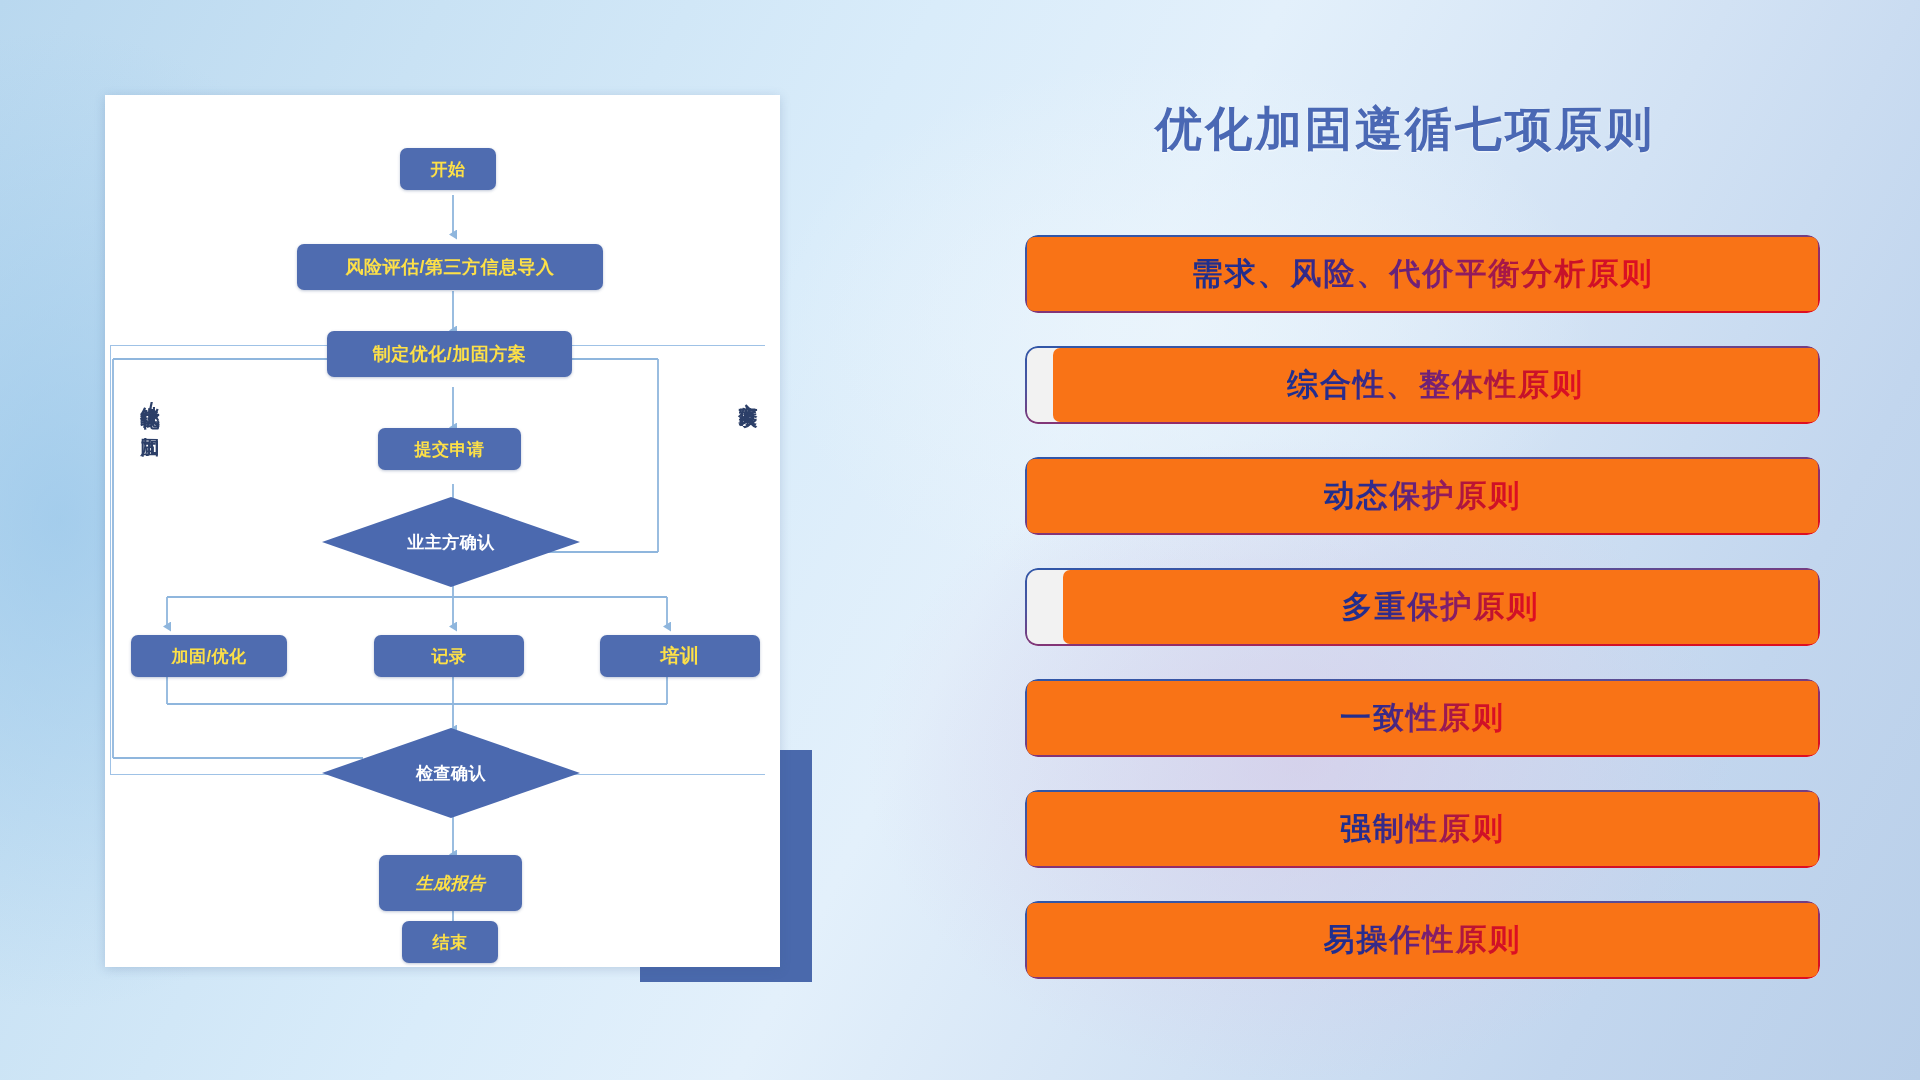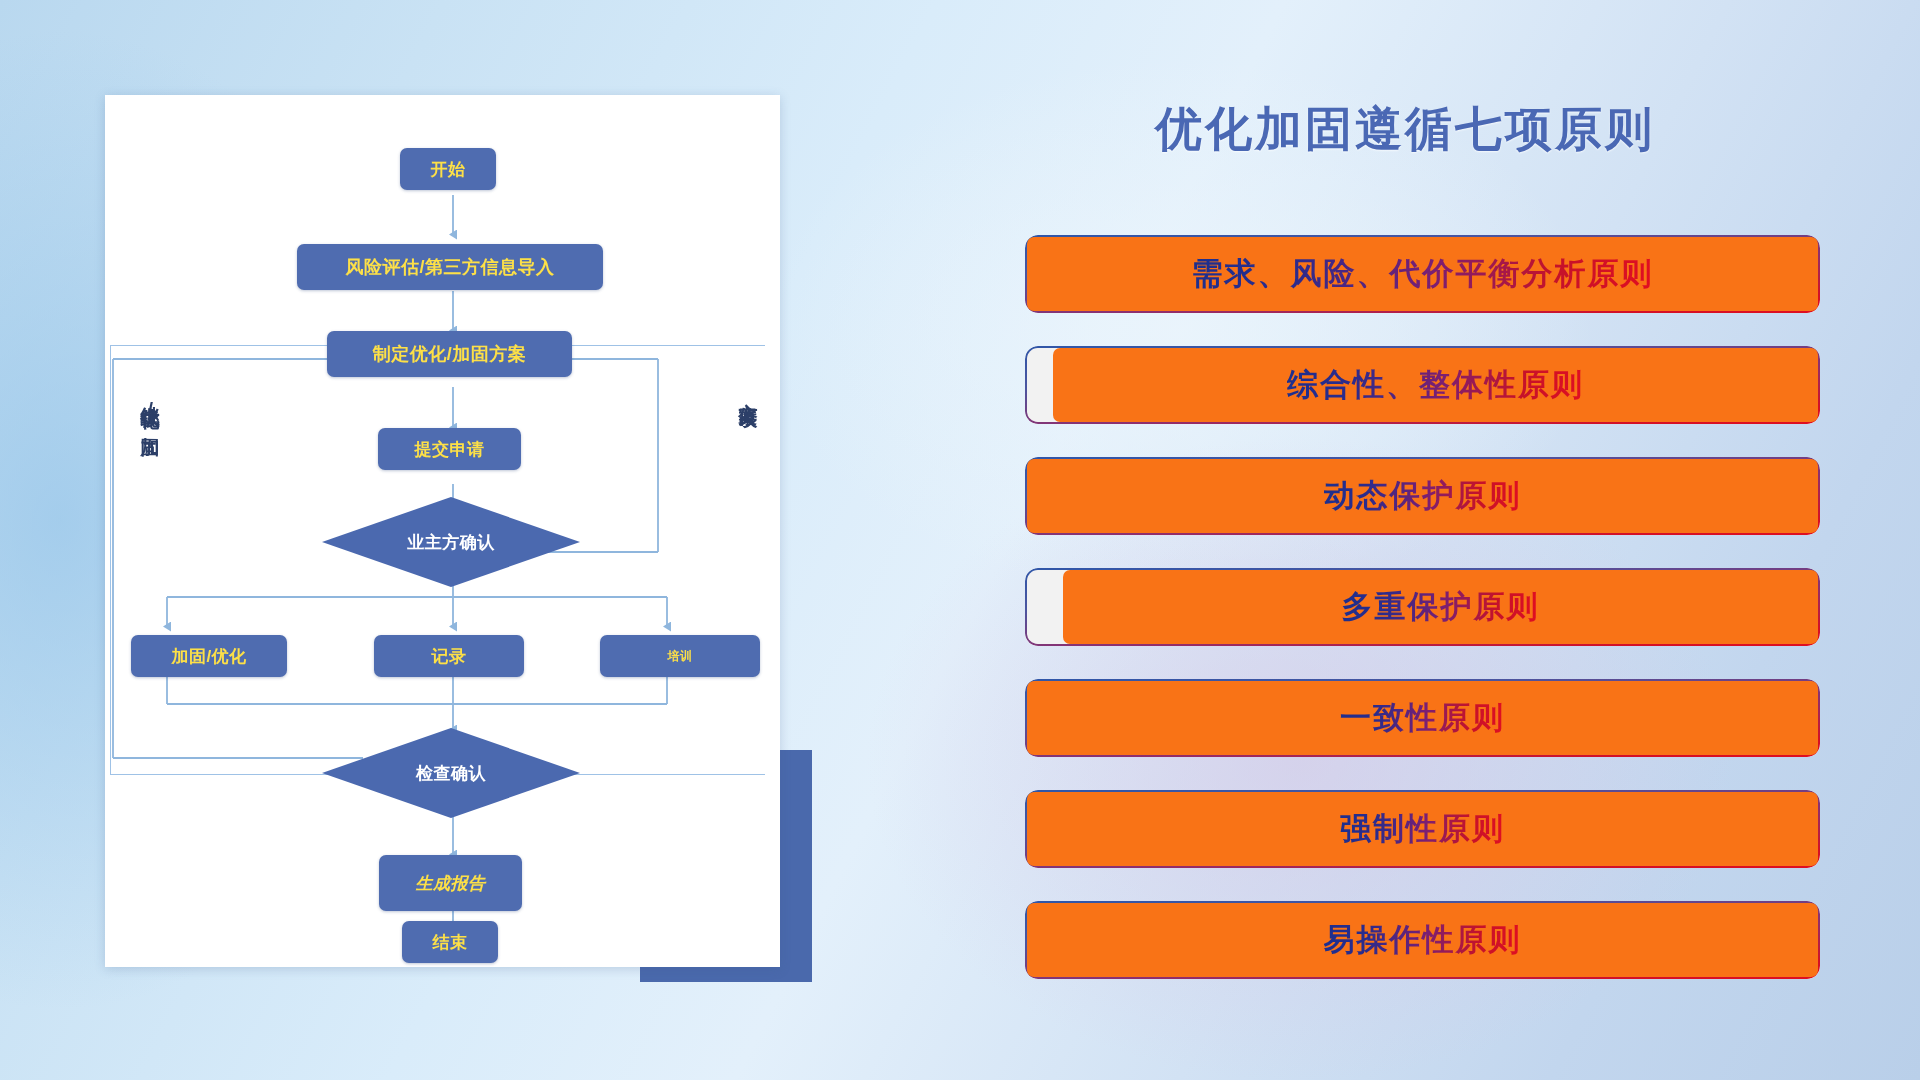--- a/index.html
+++ b/index.html
@@ -189,21 +189,21 @@
   </div>
 
   <div class="node" style="left:131px; top:635px; width:156px; height:42px; font-size:17px;">
     <span>加固/优化</span>
   </div>
 
   <div class="node" style="left:374px; top:635px; width:150px; height:42px; font-size:17px;">
     <span>记录</span>
   </div>
 
-  <div class="node" style="left:600px; top:635px; width:160px; height:42px; font-size:12px;">
+  <div class="node" style="left:600px; top:635px; width:160px; height:42px; font-size:19px;">
     <span>培训</span>
   </div>
 
   <div class="diamond-wrap" style="left:322px; top:728px; width:258px; height:90px;font-family:Liberation Serif, serif;">
     <svg viewBox="0 0 258 90" width="258" height="90">
       <polygon points="129,0 258,45 129,90 0,45" fill="#4b69af"></polygon>
     </svg>
     <div class="diamond-label">检查确认</div>
   </div>
 

